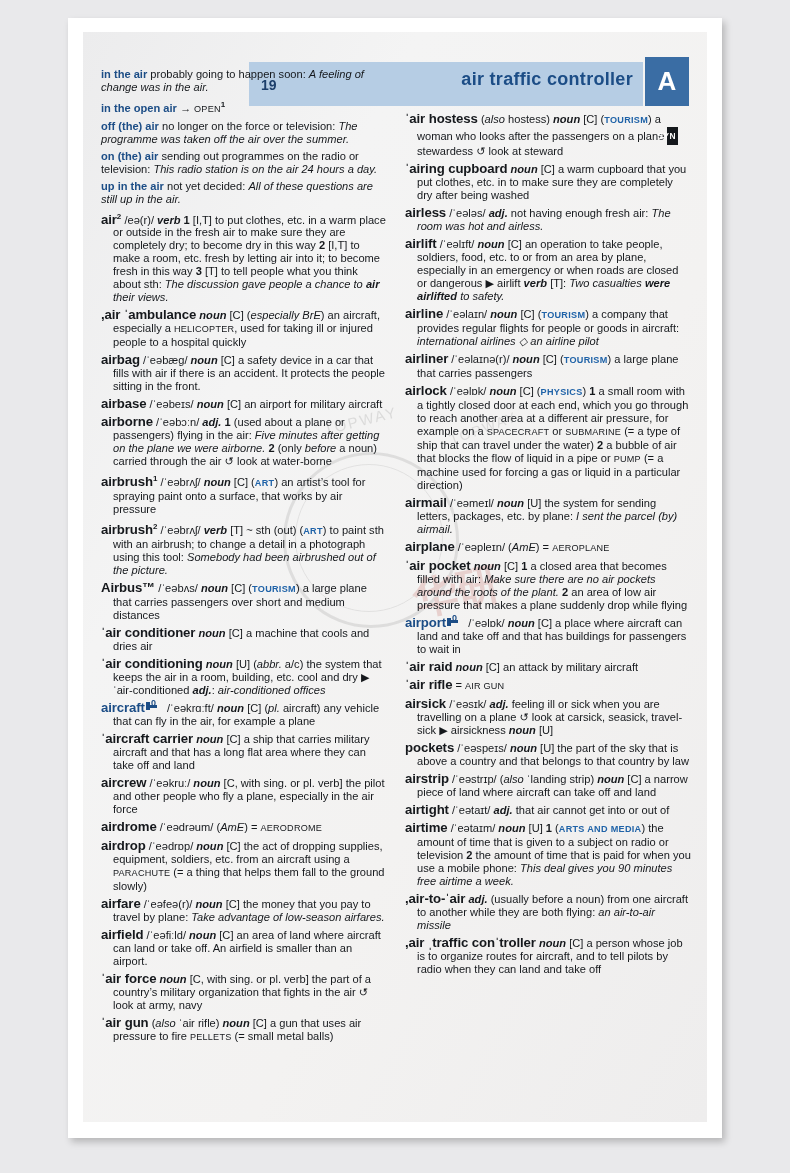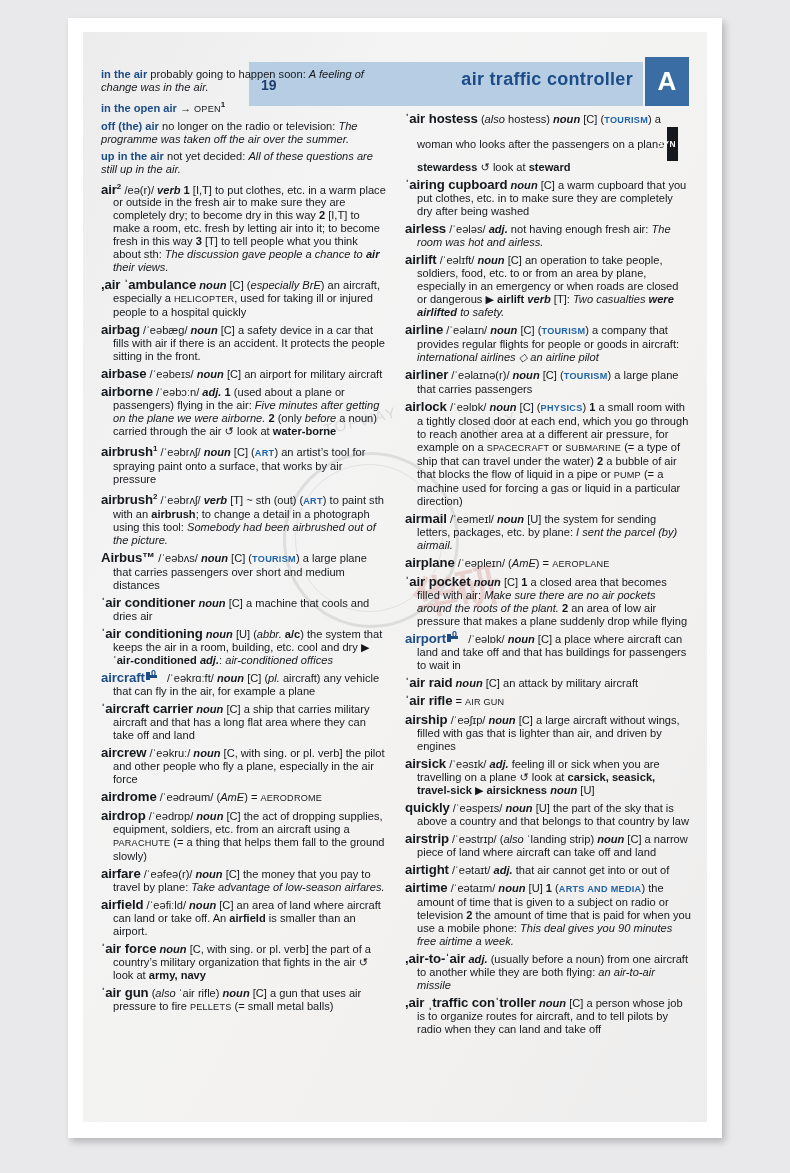--- a/index.html
+++ b/index.html
@@ -161,33 +161,33 @@
   }
   .entry.idiom { padding-left: 0; text-indent: 0; }
 
   
   .hw   { font-weight: bold; font-size: 13.2px; letter-spacing: -0.1px; }
   .hw.key { color: #1c4d86; }
   .sup  { font-size: 8px; vertical-align: super; font-weight: bold; }
   .idm  { font-weight: bold; color: #1c4d86; }
   .pos  { font-weight: bold; font-style: italic; text-align: center; }
   .it   { font-style: italic; }
-  .b    { font-weight: bold; }
+  .b    { font-weight: normal; }
   .bi   { font-weight: bold; font-style: italic; }
   .sc   { font-size: 9.1px; letter-spacing: 0.2px; text-transform: uppercase; }
   .topic{ font-size: 9.1px; letter-spacing: 0.3px; color: #2063a8; font-weight: bold; text-transform: uppercase; }
   .num  { font-weight: bold; }
   .syn  {
     display: inline-block;
     background: #15181c;
     color: #ffffff;
     font-size: 8.4px;
     font-weight: bold;
     letter-spacing: 0.5px;
-    padding: 12px 2px;
+    padding: 4px 2px;
     line-height: 10px;
     vertical-align: 1px;
   }
   .keyicon {
     display: inline-block;
     width: 17px;
     height: 9px;
     position: relative;
     vertical-align: 1px;
     margin: 0 1px;
@@ -232,21 +232,22 @@
       <div id="runhead-band"></div>
       <div id="runhead-pageno">19</div>
       <div id="runhead-word">air traffic controller</div>
       <div id="runhead-letter">A</div>
     </div>
 
     <div id="cols">
       <div class="col" id="col-left">
           <p class="entry idiom"><span class="idm">in the air</span><span> probably going to happen soon: </span><span class="it">A feeling of change was in the air.</span></p>
           <p class="entry idiom"><span class="idm">in the open air</span><span> → </span><span class="sc">open</span><span class="sup">1</span></p>
-          <p class="entry idiom"><span class="idm">off (the) air</span><span> no longer on the radio or television: </span><span class="it">The programme was taken off the air over the summer.</span></p>
+          <p class="entry idiom"><span class="idm">off (the) air</span><span> no longer on the force or television: </span><span class="it">The programme was taken off the air over the summer.</span></p>
+          <p class="entry idiom"><span class="idm">on (the) air</span><span> sending out programmes on the radio or television: </span><span class="it">This radio station is on the air 24 hours a day.</span></p>
           <p class="entry idiom"><span class="idm">up in the air</span><span> not yet decided: </span><span class="it">All of these questions are still up in the air.</span></p>
           <p class="entry"><span class="hw">air</span><span class="sup">2</span><span> /eə(r)/ </span><span class="pos">verb</span><span> </span><span class="num">1</span><span> [I,T] to put clothes, etc. in a warm place or outside in the fresh air to make sure they are completely dry; to become dry in this way </span><span class="num">2</span><span> [I,T] to make a room, etc. fresh by letting air into it; to become fresh in this way </span><span class="num">3</span><span> [T] to tell people what you think about sth: </span><span class="it">The discussion gave people a chance to </span><span class="bi">air</span><span class="it"> their views.</span></p>
           <p class="entry"><span class="hw">,air ˈambulance</span><span> </span><span class="pos">noun</span><span> [C] (</span><span class="it">especially BrE</span><span>) an aircraft, especially a </span><span class="sc">helicopter</span><span>, used for taking ill or injured people to a hospital quickly</span></p>
           <p class="entry"><span class="hw">airbag</span><span> /ˈeəbæg/ </span><span class="pos">noun</span><span> [C] a safety device in a car that fills with air if there is an accident. It protects the people sitting in the front.</span></p>
           <p class="entry"><span class="hw">airbase</span><span> /ˈeəbeɪs/ </span><span class="pos">noun</span><span> [C] an airport for military aircraft</span></p>
           <p class="entry"><span class="hw">airborne</span><span> /ˈeəbɔːn/ </span><span class="pos">adj.</span><span> </span><span class="num">1</span><span> (used about a plane or passengers) flying in the air: </span><span class="it">Five minutes after getting on the plane we were airborne.</span><span> </span><span class="num">2</span><span> (only </span><span class="it">before</span><span> a noun) carried through the air ↺ look at </span><span class="b">water-borne</span></p>
           <p class="entry"><span class="hw">airbrush</span><span class="sup">1</span><span> /ˈeəbrʌʃ/ </span><span class="pos">noun</span><span> [C] (</span><span class="topic">art</span><span>) an artist’s tool for spraying paint onto a surface, that works by air pressure</span></p>
           <p class="entry"><span class="hw">airbrush</span><span class="sup">2</span><span> /ˈeəbrʌʃ/ </span><span class="pos">verb</span><span> [T] ~ sth (out) (</span><span class="topic">art</span><span>) to paint sth with an </span><span class="b">airbrush</span><span>; to change a detail in a photograph using this tool: </span><span class="it">Somebody had been airbrushed out of the picture.</span></p>
           <p class="entry"><span class="hw">Airbus™</span><span> /ˈeəbʌs/ </span><span class="pos">noun</span><span> [C] (</span><span class="topic">tourism</span><span>) a large plane that carries passengers over short and medium distances</span></p>
           <p class="entry"><span class="hw">ˈair conditioner</span><span> </span><span class="pos">noun</span><span> [C] a machine that cools and dries air</span></p>
@@ -268,23 +269,22 @@
           <p class="entry"><span class="hw">airlift</span><span> /ˈeəlɪft/ </span><span class="pos">noun</span><span> [C] an operation to take people, soldiers, food, etc. to or from an area by plane, especially in an emergency or when roads are closed or dangerous ▶ </span><span class="b">airlift</span><span> </span><span class="pos">verb</span><span> [T]: </span><span class="it">Two casualties </span><span class="bi">were airlifted</span><span class="it"> to safety.</span></p>
           <p class="entry"><span class="hw">airline</span><span> /ˈeəlaɪn/ </span><span class="pos">noun</span><span> [C] (</span><span class="topic">tourism</span><span>) a company that provides regular flights for people or goods in aircraft: </span><span class="it">international airlines ◇ an airline pilot</span></p>
           <p class="entry"><span class="hw">airliner</span><span> /ˈeəlaɪnə(r)/ </span><span class="pos">noun</span><span> [C] (</span><span class="topic">tourism</span><span>) a large plane that carries passengers</span></p>
           <p class="entry"><span class="hw">airlock</span><span> /ˈeəlɒk/ </span><span class="pos">noun</span><span> [C] (</span><span class="topic">physics</span><span>) </span><span class="num">1</span><span> a small room with a tightly closed door at each end, which you go through to reach another area at a different air pressure, for example on a </span><span class="sc">spacecraft</span><span> or </span><span class="sc">submarine</span><span> (= a type of ship that can travel under the water) </span><span class="num">2</span><span> a bubble of air that blocks the flow of liquid in a pipe or </span><span class="sc">pump</span><span> (= a machine used for forcing a gas or liquid in a particular direction)</span></p>
           <p class="entry"><span class="hw">airmail</span><span> /ˈeəmeɪl/ </span><span class="pos">noun</span><span> [U] the system for sending letters, packages, etc. by plane: </span><span class="it">I sent the parcel (by) airmail.</span></p>
           <p class="entry"><span class="hw">airplane</span><span> /ˈeəpleɪn/ (</span><span class="it">AmE</span><span>) = </span><span class="sc">aeroplane</span></p>
           <p class="entry"><span class="hw">ˈair pocket</span><span> </span><span class="pos">noun</span><span> [C] </span><span class="num">1</span><span> a closed area that becomes filled with air: </span><span class="it">Make sure there are no air pockets around the roots of the plant.</span><span> </span><span class="num">2</span><span> an area of low air pressure that makes a plane suddenly drop while flying</span></p>
           <p class="entry"><span class="hw key">airport</span><span class="keyicon"><i></i><b>0</b></span><span> /ˈeəlɒk/ </span><span class="pos">noun</span><span> [C] a place where aircraft can land and take off and that has buildings for passengers to wait in</span></p>
           <p class="entry"><span class="hw">ˈair raid</span><span> </span><span class="pos">noun</span><span> [C] an attack by military aircraft</span></p>
           <p class="entry"><span class="hw">ˈair rifle</span><span> = </span><span class="sc">air gun</span></p>
-          <p class="entry"><span class="hw">airship</span><span> /ˈeəʃɪp/ </span><span class="pos">noun</span><span> [C] a large aircraft without wings, filled with gas that is lighter than air, and driven by engines</span></p>
           <p class="entry"><span class="hw">airsick</span><span> /ˈeəsɪk/ </span><span class="pos">adj.</span><span> feeling ill or sick when you are travelling on a plane ↺ look at </span><span class="b">carsick, seasick, travel-sick</span><span> ▶ </span><span class="b">airsickness</span><span> </span><span class="pos">noun</span><span> [U]</span></p>
-          <p class="entry"><span class="hw">quickly</span><span> /ˈeəspeɪs/ </span><span class="pos">noun</span><span> [U] the part of the sky that is above a country and that belongs to that country by law</span></p>
+          <p class="entry"><span class="hw">pockets</span><span> /ˈeəspeɪs/ </span><span class="pos">noun</span><span> [U] the part of the sky that is above a country and that belongs to that country by law</span></p>
           <p class="entry"><span class="hw">airstrip</span><span> /ˈeəstrɪp/ (</span><span class="it">also</span><span> ˈlanding strip) </span><span class="pos">noun</span><span> [C] a narrow piece of land where aircraft can take off and land</span></p>
           <p class="entry"><span class="hw">airtight</span><span> /ˈeətaɪt/ </span><span class="pos">adj.</span><span> that air cannot get into or out of</span></p>
           <p class="entry"><span class="hw">airtime</span><span> /ˈeətaɪm/ </span><span class="pos">noun</span><span> [U] </span><span class="num">1</span><span> (</span><span class="topic">arts and media</span><span>) the amount of time that is given to a subject on radio or television </span><span class="num">2</span><span> the amount of time that is paid for when you use a mobile phone: </span><span class="it">This deal gives you 90 minutes free airtime a week.</span></p>
           <p class="entry"><span class="hw">,air-to-ˈair</span><span> </span><span class="pos">adj.</span><span> (usually before a noun) from one aircraft to another while they are both flying: </span><span class="it">an air-to-air missile</span></p>
           <p class="entry"><span class="hw">,air ˌtraffic conˈtroller</span><span> </span><span class="pos">noun</span><span> [C] a person whose job is to organize routes for aircraft, and to tell pilots by radio when they can land and take off</span></p>
         </div>
     </div>
 
   </div>
 </div>

